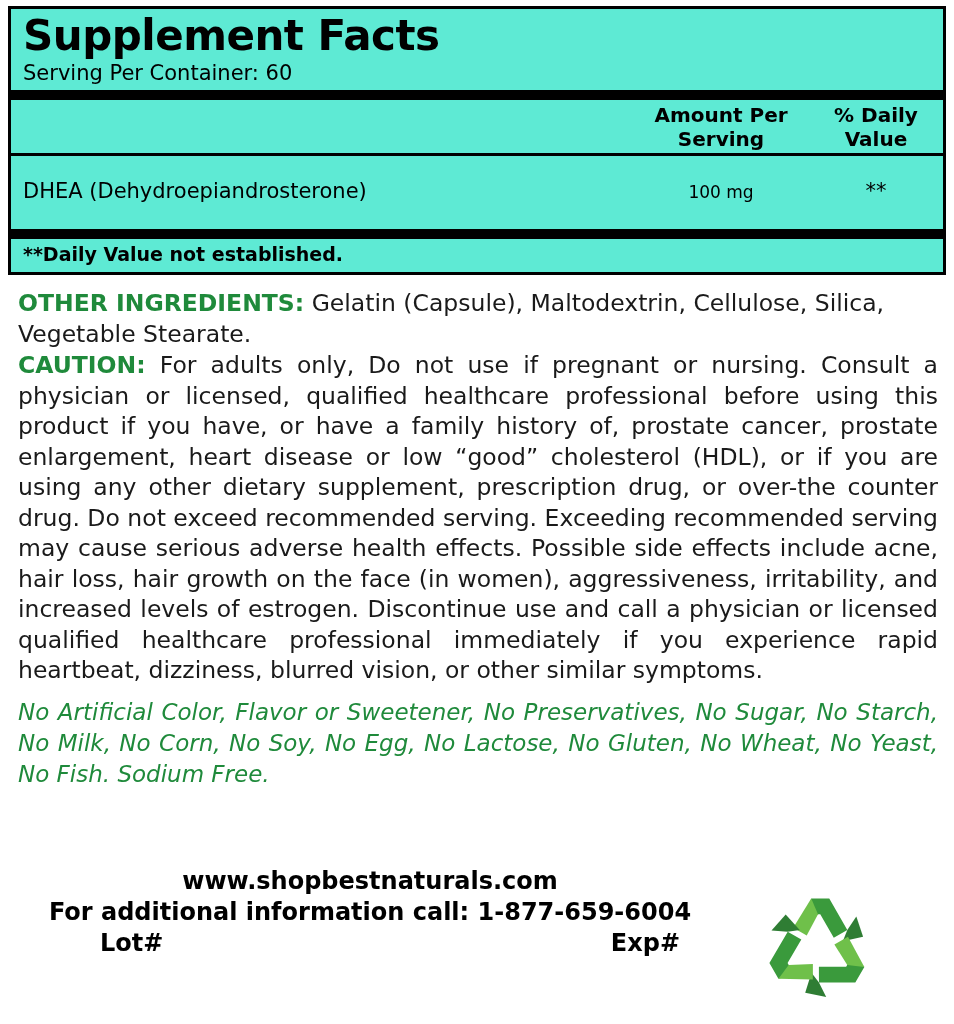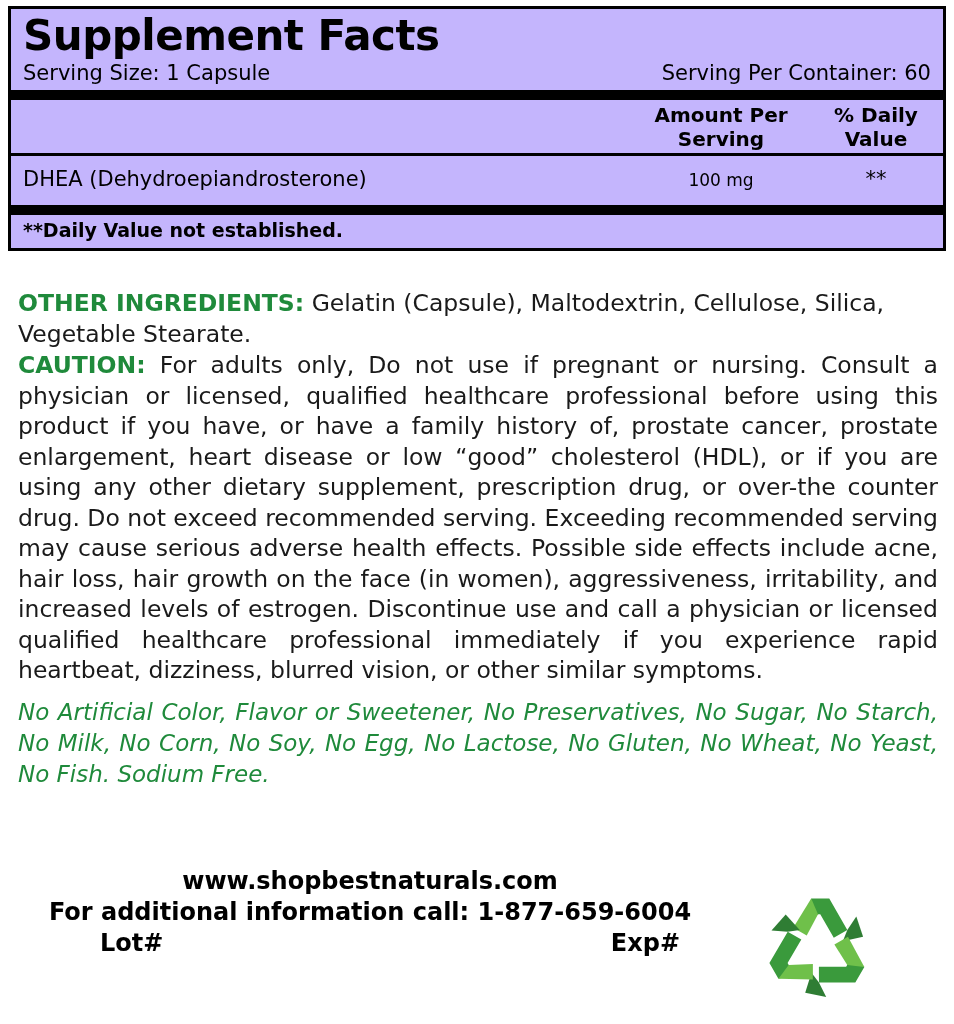--- a/index.html
+++ b/index.html
@@ -23,21 +23,21 @@
 
   
   .sf-panel {
     position: absolute;
     left: 8px;
     top: 6px;
     width: 938px;
     border: 3px solid #000;
     box-sizing: border-box;
     padding: 4px 10px 6px 10px;
-    background: #c4b5fd;
+    background: #5eead4;
   }
   .sf-title {
     font-family: "DejaVu Sans", "Liberation Sans", sans-serif;
     font-weight: bold;
     font-size: 42px;
     line-height: 46px;
     letter-spacing: -0.5px;
     color: #000;
     margin: 0 0 1px 2px;
   }
@@ -74,21 +74,21 @@
     text-align: center;
     color: #000;
   }
   .sf-head-amount { width: 200px; }
   .sf-head-dv { width: 110px; }
 
   .sf-datarow {
     display: flex;
     align-items: baseline;
     padding: 6px 0 8px 0;
-    margin: 4px 2px;
+    margin: 16px 2px;
     justify-content: flex-end;
   }
   .sf-nutrient {
     flex: 1;
     font-size: 21px;
     line-height: 26px;
     color: #000;
   }
   .sf-amount {
     width: 200px;
@@ -178,21 +178,20 @@
 </style>
 </head>
 <body>
 
 <div class="label">
 
   <div class="sf-panel">
     <div class="sf-title">Supplement Facts</div>
 
     <div class="sf-servingrow">
-      <span>Serving Size: 1 Capsule</span>
       <span>Serving Per Container: 60</span>
     </div>
 
     <div class="rule-thick"></div>
 
     <div class="sf-headrow">
       <div class="sf-head-cell sf-head-amount">
         <div>Amount Per</div>
         <div>Serving</div>
       </div>

